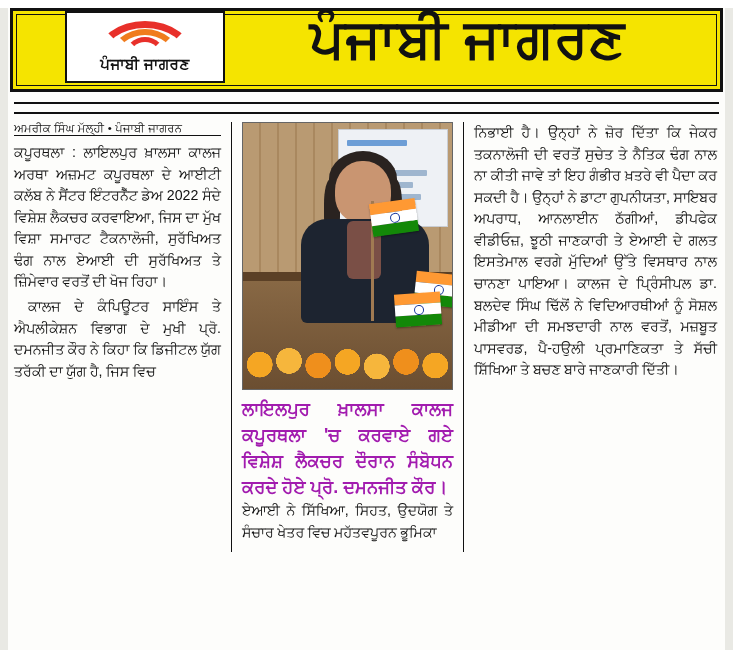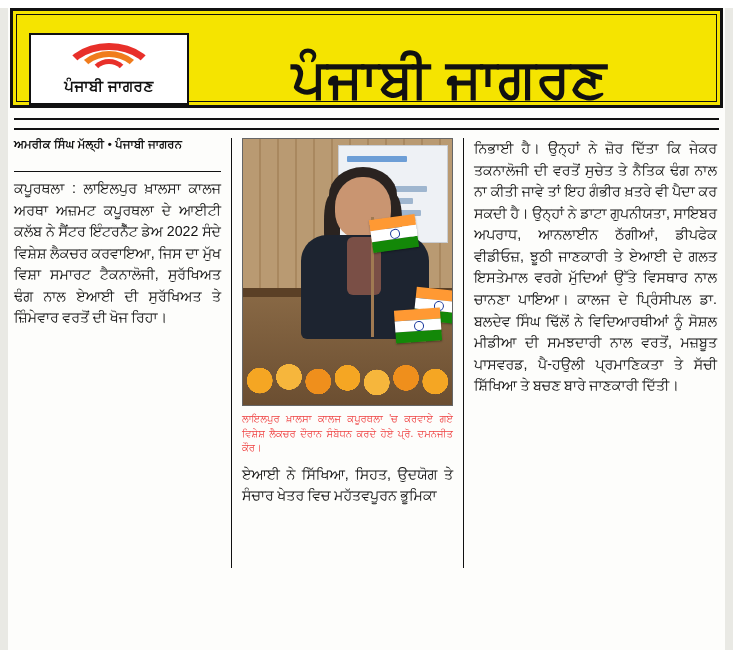--- a/index.html
+++ b/index.html
@@ -18,26 +18,27 @@
     width: 733px;
     height: 650px;
     background: #fdfdfb;
     box-sizing: border-box;
   }
 
   
   .masthead {
     position: relative;
     margin: 8px 10px 0 10px;
-    height: 100px;
+    height: 84px;
     border: 3px solid #111;
     background: #f5e400;
     display: flex;
-    align-items: flex-end;
-    box-sizing: border-box;
+    align-items: flex-start;
+    box-sizing: border-box;
+    padding-left: 36px;
   }
   .masthead-inner {
     position: absolute;
     left: 3px; right: 3px; top: 3px; bottom: 3px;
     border: 1px solid #111;
     pointer-events: none;
   }
   .logo-box {
     position: relative;
     margin-left: 16px;
@@ -129,23 +130,23 @@
     padding: 0 10px;
     border-right: 1px solid #111;
   }
   .col-right {
     width: 253px;
     padding-left: 10px;
   }
 
   .byline {
     font-size: 11.5px;
-    font-weight: bold;
-    color: #111;
-    margin-bottom: 20px;
+    font-weight: normal;
+    color: #111;
+    margin-bottom: 0;
     letter-spacing: .2px;
   }
   .byline-rule {
     border-top: 1px solid #111;
     margin-bottom: 6px;
   }
   .dateline {
     font-weight: normal;
   }
   p.body {
@@ -240,24 +241,24 @@
     background:
       radial-gradient(circle 13px at 8% 60%, #f5a623 98%, transparent 100%),
       radial-gradient(circle 13px at 22% 52%, #f6b63c 98%, transparent 100%),
       radial-gradient(circle 13px at 36% 62%, #ef8f1c 98%, transparent 100%),
       radial-gradient(circle 13px at 50% 54%, #f5a623 98%, transparent 100%),
       radial-gradient(circle 13px at 64% 64%, #f6b63c 98%, transparent 100%),
       radial-gradient(circle 13px at 78% 54%, #ef8f1c 98%, transparent 100%),
       radial-gradient(circle 13px at 92% 62%, #f5a623 98%, transparent 100%);
   }
   .caption {
-    font-size: 10px;
-    font-weight: normal;
+    font-size: 18px;
+    font-weight: bold;
     line-height: 1.45;
-    color: #ef4444;
+    color: #a21caf;
     text-align: justify;
   }
 
   .edge-strip {
     position: absolute;
     top: 0; bottom: 0; width: 8px;
     background: #e9e9e4;
   }
   .edge-left { left: 0; }
   .edge-right { right: 0; }
@@ -286,20 +287,21 @@
   <div class="top-rule"></div>
 
   <div class="headline-rule"></div>
 
   <div class="columns">
 
     <div class="col col-left">
       <div class="byline">ਅਮਰੀਕ ਸਿੰਘ ਮੱਲ੍ਹੀ • ਪੰਜਾਬੀ ਜਾਗਰਨ</div>
       <div class="byline-rule"></div>
       <p class="body"><span class="dateline">ਕਪੂਰਥਲਾ :</span> <span>ਲਾਇਲਪੁਰ ਖ਼ਾਲਸਾ ਕਾਲਜ ਅਰਥਾ ਅਜ਼ਮਟ ਕਪੂਰਥਲਾ ਦੇ ਆਈਟੀ ਕਲੱਬ ਨੇ ਸੈਂਟਰ ਇੰਟਰਨੈੱਟ ਡੇਅ 2022 ਸੰਦੇ ਵਿਸ਼ੇਸ਼ ਲੈਕਚਰ ਕਰਵਾਇਆ, ਜਿਸ ਦਾ ਮੁੱਖ ਵਿਸ਼ਾ ਸਮਾਰਟ ਟੈਕਨਾਲੋਜੀ, ਸੁਰੱਖਿਅਤ ਢੰਗ ਨਾਲ ਏਆਈ ਦੀ ਸੁਰੱਖਿਅਤ ਤੇ ਜ਼ਿੰਮੇਵਾਰ ਵਰਤੋਂ ਦੀ ਖੋਜ ਰਿਹਾ।</span></p>
+      <p class="body indent">ਕਾਲਜ ਦੇ ਕੰਪਿਊਟਰ ਸਾਇੰਸ ਤੇ ਐਪਲੀਕੇਸ਼ਨ ਵਿਭਾਗ ਦੇ ਮੁਖੀ ਪ੍ਰੋ. ਦਮਨਜੀਤ ਕੌਰ ਨੇ ਕਿਹਾ ਕਿ ਡਿਜੀਟਲ ਯੁੱਗ ਤਰੱਕੀ ਦਾ ਯੁੱਗ ਹੈ, ਜਿਸ ਵਿਚ</p>
     </div>
 
     <div class="col col-mid">
       <div class="photo">
         <div class="wall"></div>
         <div class="screen">
           <div class="sl t1"></div>
           <div class="screen-cap">Saf...</div>
           <div class="sl t2"></div>
           <div class="sl t3"></div>
@@ -330,21 +332,21 @@
         <div class="flag flag-c">
           <div class="s s1"></div>
             <div class="s s2">
               <span class="chakra"></span>
             </div>
             <div class="s s3"></div>
         </div>
         <div class="marigold"></div>
       </div>
       <div class="caption">ਲਾਇਲਪੁਰ ਖ਼ਾਲਸਾ ਕਾਲਜ ਕਪੂਰਥਲਾ 'ਚ ਕਰਵਾਏ ਗਏ ਵਿਸ਼ੇਸ਼ ਲੈਕਚਰ ਦੌਰਾਨ ਸੰਬੋਧਨ ਕਰਦੇ ਹੋਏ ਪ੍ਰੋ. ਦਮਨਜੀਤ ਕੌਰ।</div>
-      <p class="body" style="margin-top:8px">ਏਆਈ ਨੇ ਸਿੱਖਿਆ, ਸਿਹਤ, ਉਦਯੋਗ ਤੇ ਸੰਚਾਰ ਖੇਤਰ ਵਿਚ ਮਹੱਤਵਪੂਰਨ ਭੂਮਿਕਾ</p>
+      <p class="body" style="">ਏਆਈ ਨੇ ਸਿੱਖਿਆ, ਸਿਹਤ, ਉਦਯੋਗ ਤੇ ਸੰਚਾਰ ਖੇਤਰ ਵਿਚ ਮਹੱਤਵਪੂਰਨ ਭੂਮਿਕਾ</p>
     </div>
 
     <div class="col col-right">
       <p class="body">ਨਿਭਾਈ ਹੈ। ਉਨ੍ਹਾਂ ਨੇ ਜ਼ੋਰ ਦਿੱਤਾ ਕਿ ਜੇਕਰ ਤਕਨਾਲੋਜੀ ਦੀ ਵਰਤੋਂ ਸੁਚੇਤ ਤੇ ਨੈਤਿਕ ਢੰਗ ਨਾਲ ਨਾ ਕੀਤੀ ਜਾਵੇ ਤਾਂ ਇਹ ਗੰਭੀਰ ਖ਼ਤਰੇ ਵੀ ਪੈਦਾ ਕਰ ਸਕਦੀ ਹੈ। ਉਨ੍ਹਾਂ ਨੇ ਡਾਟਾ ਗੁਪਨੀਯਤਾ, ਸਾਇਬਰ ਅਪਰਾਧ, ਆਨਲਾਈਨ ਠੱਗੀਆਂ, ਡੀਪਫੇਕ ਵੀਡੀਓਜ਼, ਝੂਠੀ ਜਾਣਕਾਰੀ ਤੇ ਏਆਈ ਦੇ ਗਲਤ ਇਸਤੇਮਾਲ ਵਰਗੇ ਮੁੱਦਿਆਂ ਉੱਤੇ ਵਿਸਥਾਰ ਨਾਲ ਚਾਨਣਾ ਪਾਇਆ। ਕਾਲਜ ਦੇ ਪ੍ਰਿੰਸੀਪਲ ਡਾ. ਬਲਦੇਵ ਸਿੰਘ ਢਿੱਲੋਂ ਨੇ ਵਿਦਿਆਰਥੀਆਂ ਨੂੰ ਸੋਸ਼ਲ ਮੀਡੀਆ ਦੀ ਸਮਝਦਾਰੀ ਨਾਲ ਵਰਤੋਂ, ਮਜ਼ਬੂਤ ਪਾਸਵਰਡ, ਪੈ-ਹਉਲੀ ਪ੍ਰਮਾਣਿਕਤਾ ਤੇ ਸੱਚੀ ਸ਼ਿੱਖਿਆ ਤੇ ਬਚਣ ਬਾਰੇ ਜਾਣਕਾਰੀ ਦਿੱਤੀ।</p>
     </div>
 
   </div>
 </div>
 
 </body></html>

